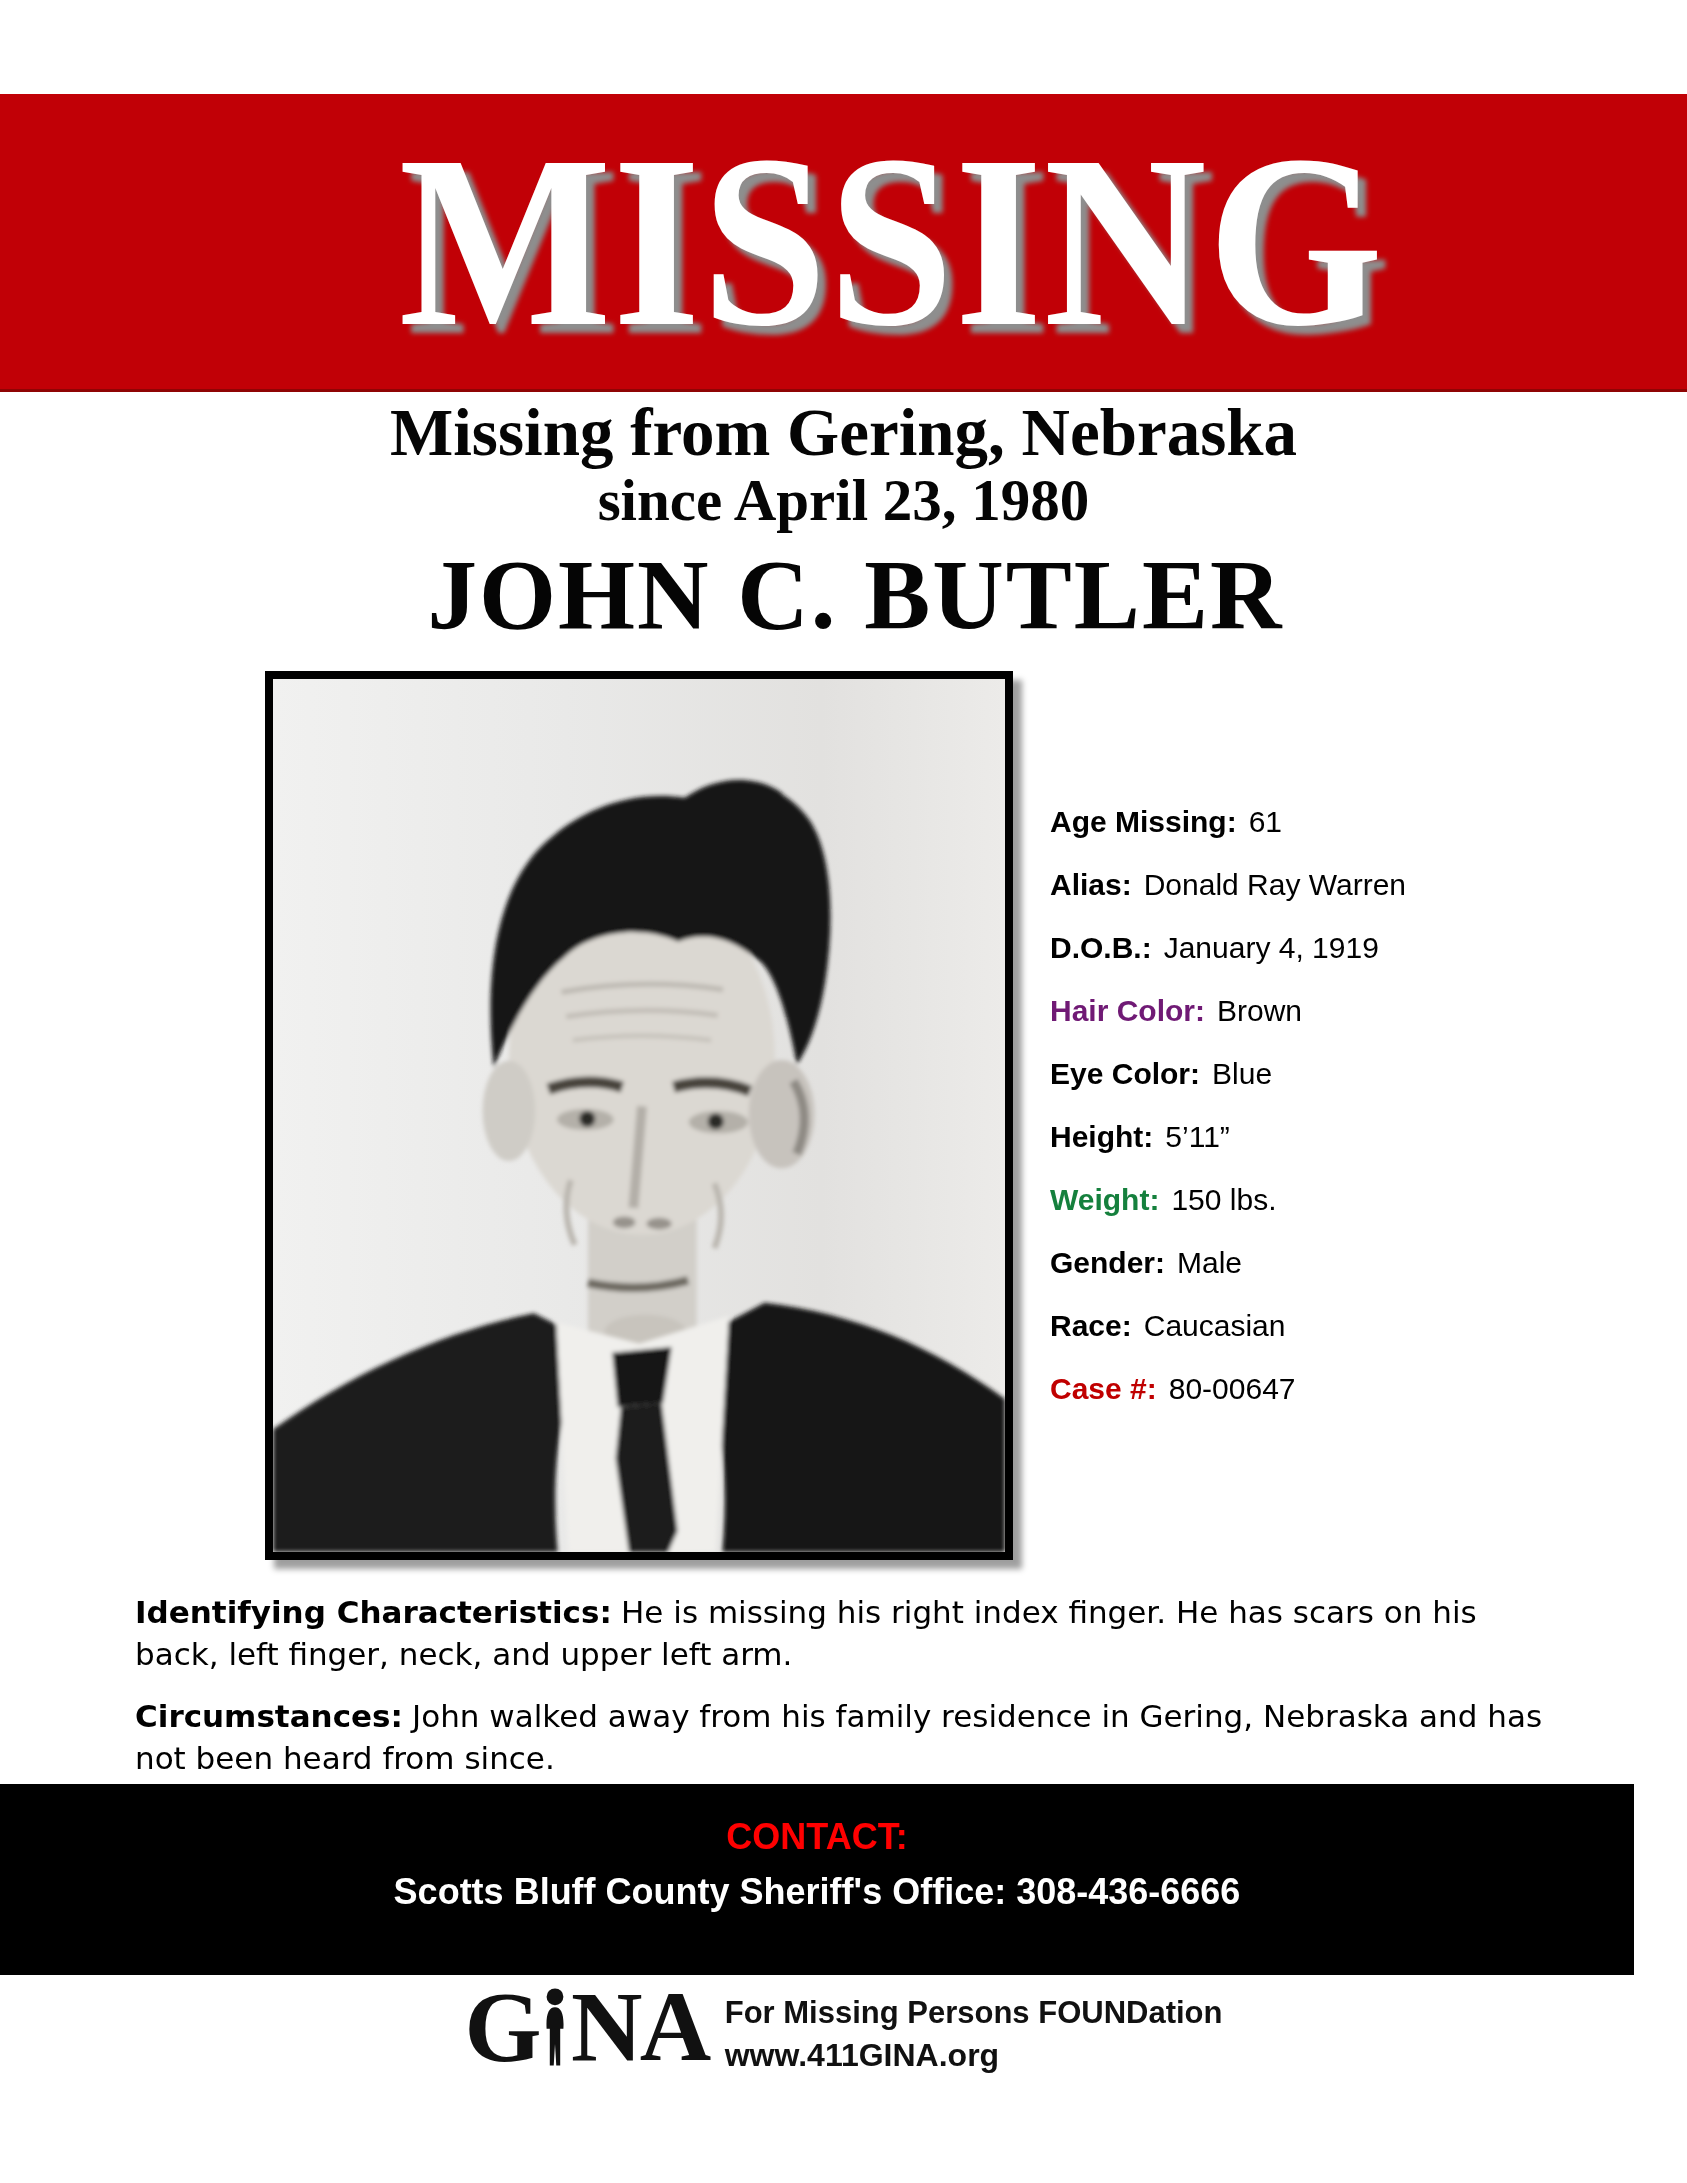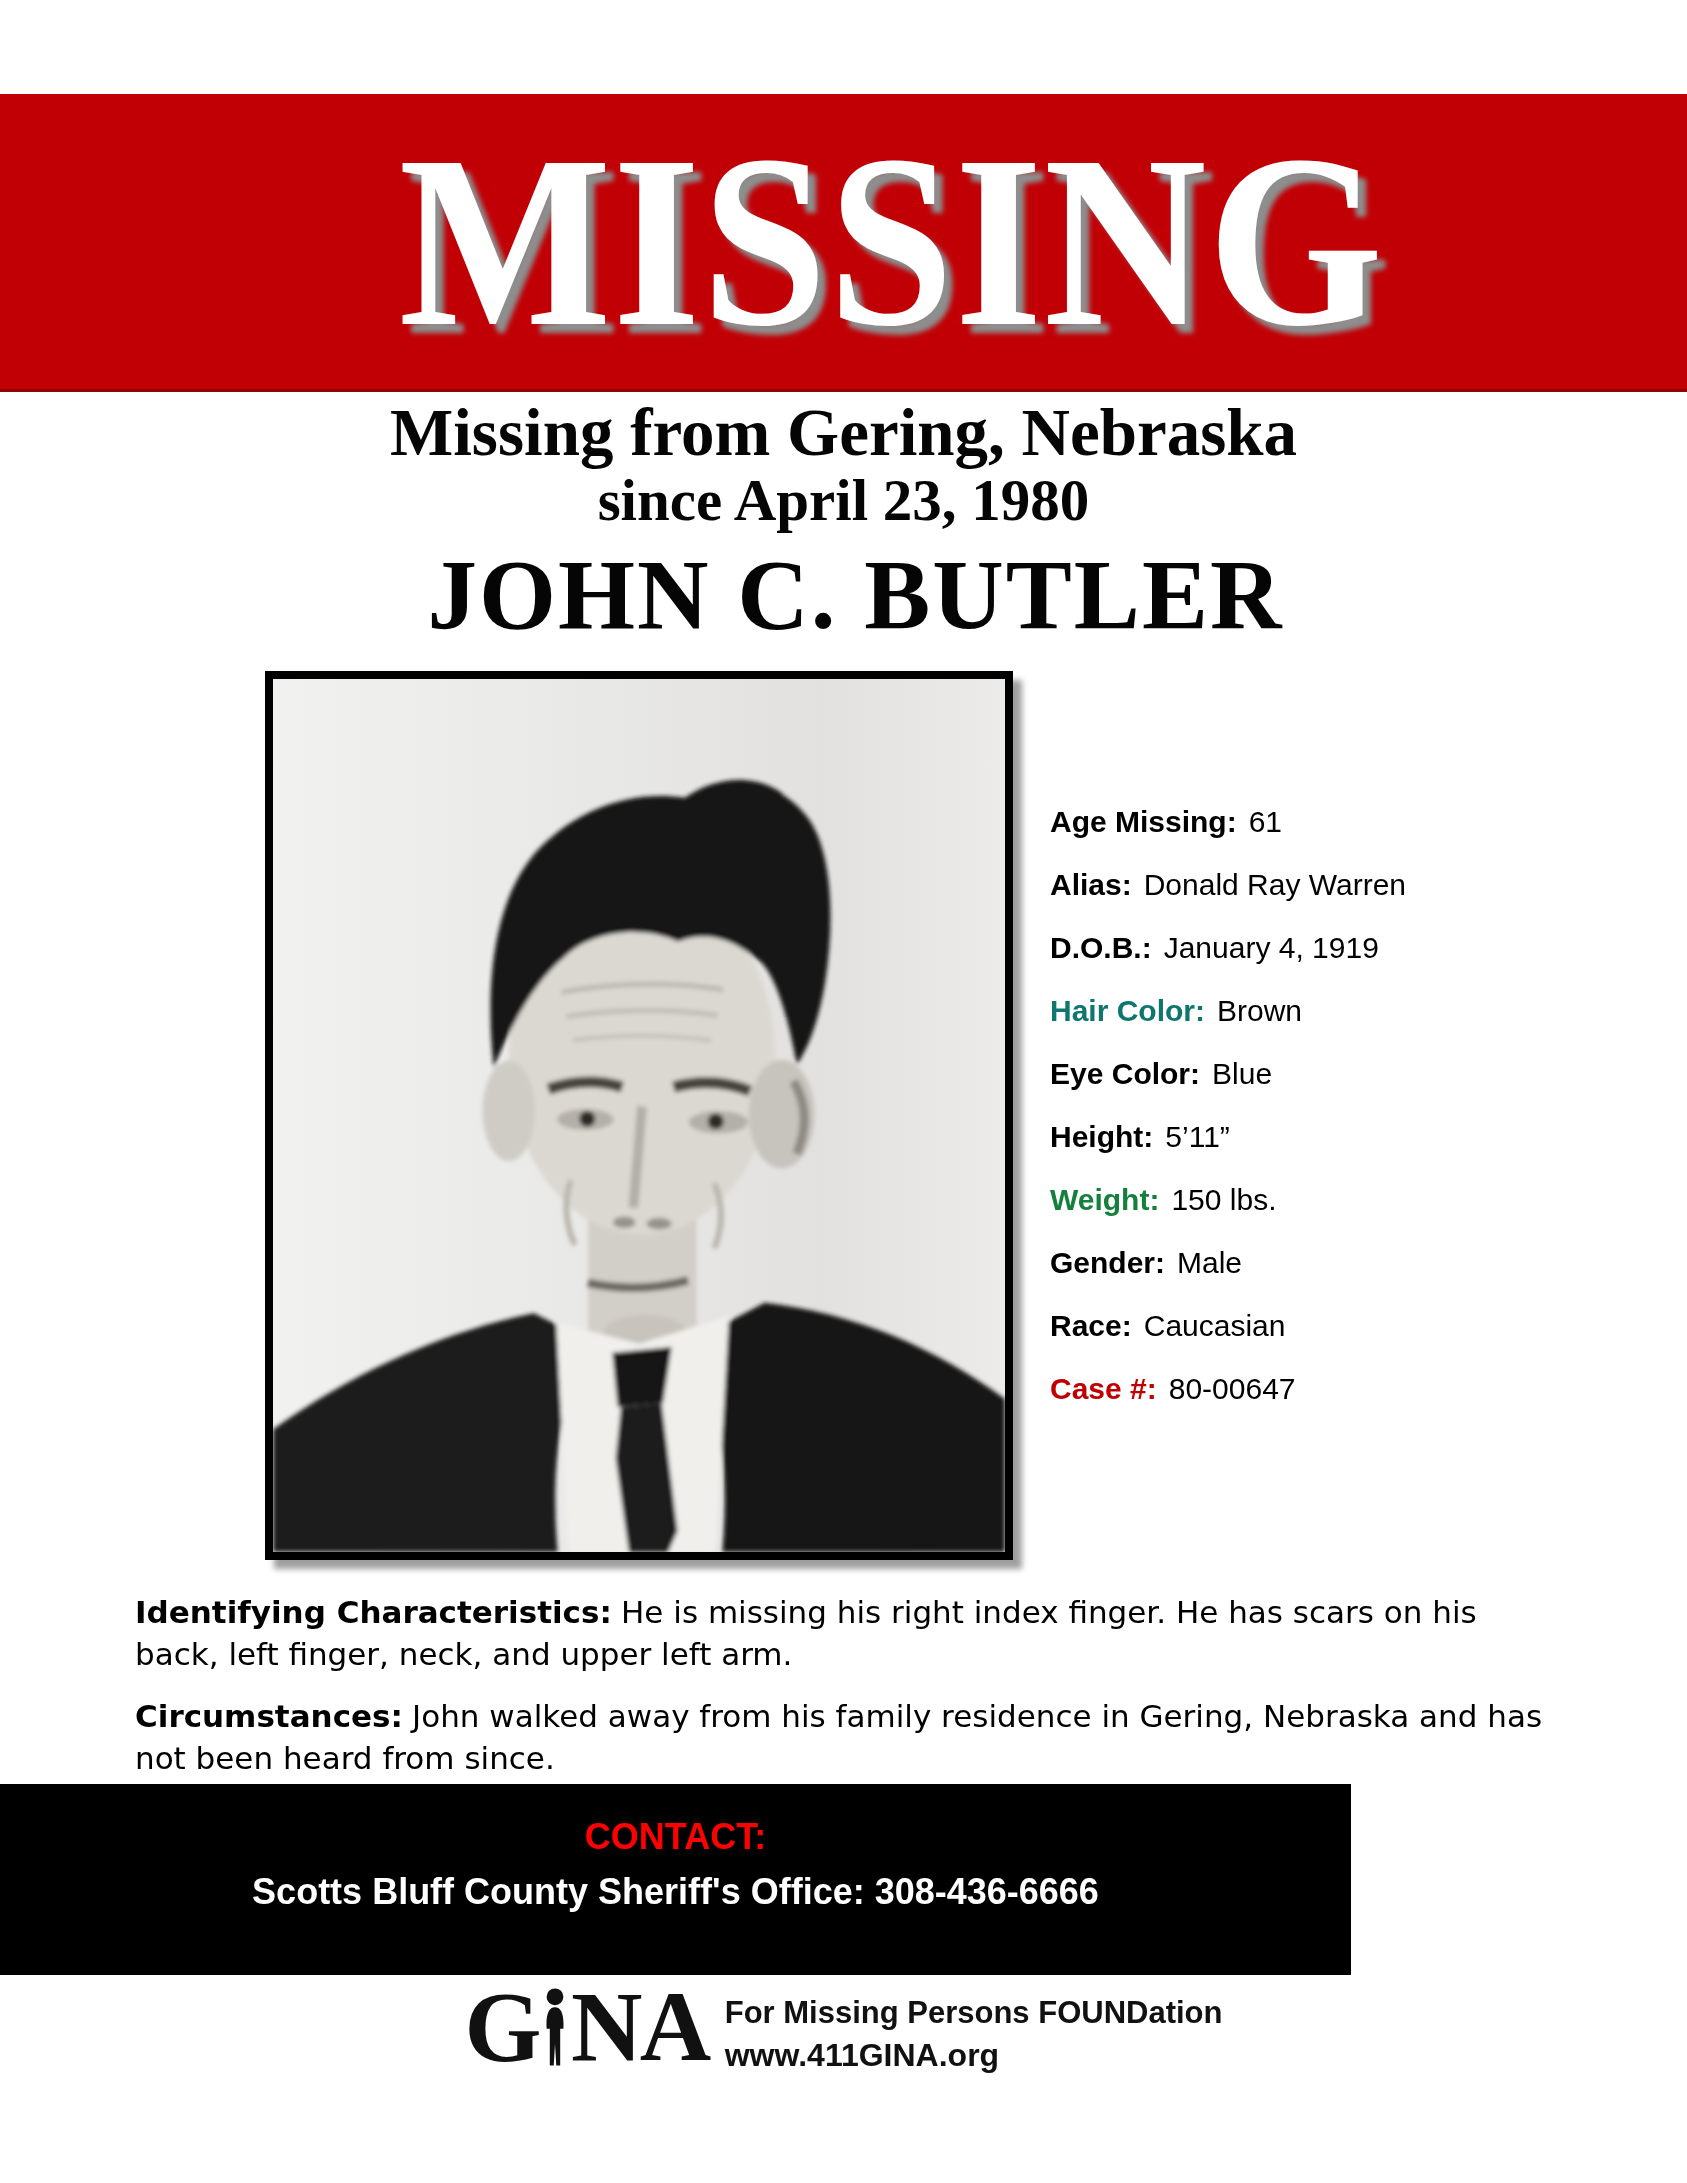--- a/index.html
+++ b/index.html
@@ -39,21 +39,21 @@
 
   
   .para{position:absolute;left:135px;width:1431px;
         font-family:"DejaVu Sans",sans-serif;font-size:31px;line-height:42px;color:#000000;}
   .para.identifying{top:1591px;}
   .para.circumstances{top:1695px;}
   .para-label{font-weight:bold;}
   .para-text{margin-left:9.2px;}
 
   
-  .contact-bar{position:absolute;left:0;top:1784px;width:1351px;height:191px;
+  .contact-bar{position:absolute;left:0;top:1784px;width:1634px;height:191px;
                background:#000000;text-align:center;}
   .contact-heading{padding-top:33px;font-weight:bold;font-size:36px;line-height:40px;}
   .contact-phone{margin-top:14.5px;font-weight:bold;font-size:36px;line-height:40px;color:#ffffff;}
 
   
   .footer-logo{position:absolute;left:0;top:1983px;width:1687px;
                display:flex;justify-content:center;align-items:flex-start;}
   .gina-wordmark{display:flex;align-items:flex-end;
                  font-family:"Liberation Serif",serif;font-weight:bold;font-size:99px;
                  line-height:0.88;letter-spacing:-2.6px;color:#111111;}
@@ -149,21 +149,21 @@
 
       <div class="detail-row">
         <span class="detail-label" style="color: rgb(0, 0, 0);">Alias:</span><span class="detail-value">Donald Ray Warren</span>
       </div>
 
       <div class="detail-row">
         <span class="detail-label" style="color: rgb(0, 0, 0);">D.O.B.:</span><span class="detail-value">January 4, 1919</span>
       </div>
 
       <div class="detail-row">
-        <span class="detail-label" style="color: #0f766e;">Hair Color:</span><span class="detail-value">Brown</span>
+        <span class="detail-label" style="color: #701a75;">Hair Color:</span><span class="detail-value">Brown</span>
       </div>
 
       <div class="detail-row">
         <span class="detail-label" style="color: rgb(0, 0, 0);">Eye Color:</span><span class="detail-value">Blue</span>
       </div>
 
       <div class="detail-row">
         <span class="detail-label" style="color: rgb(0, 0, 0);">Height:</span><span class="detail-value">5’11”</span>
       </div>
 

